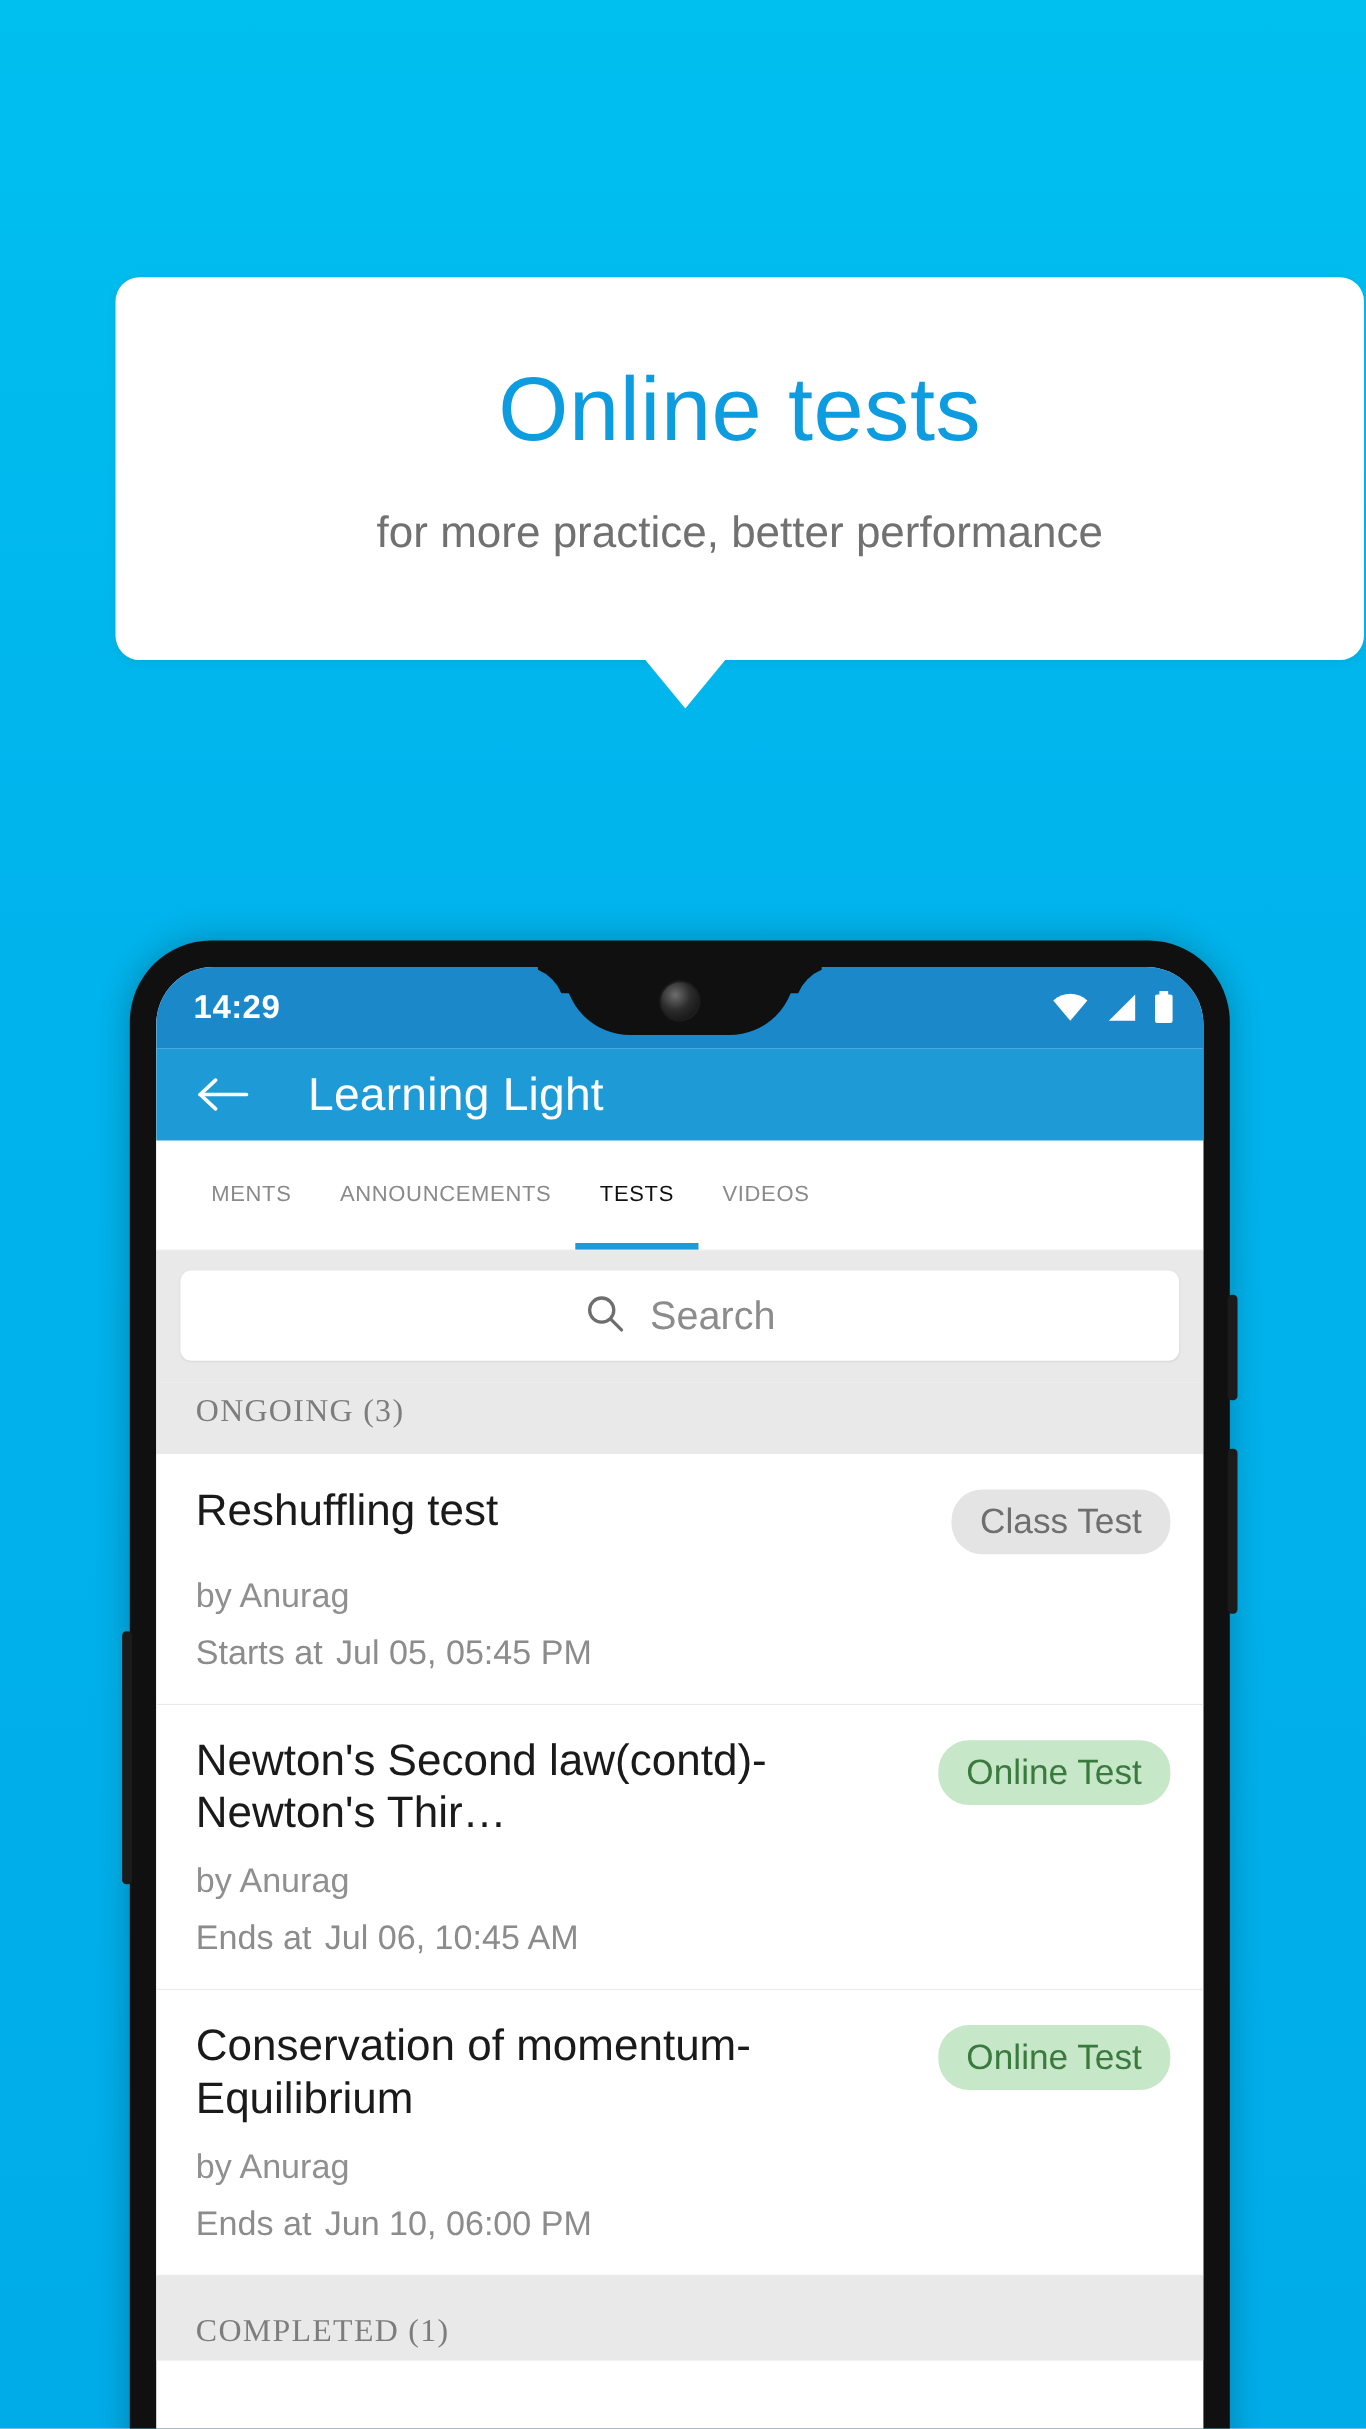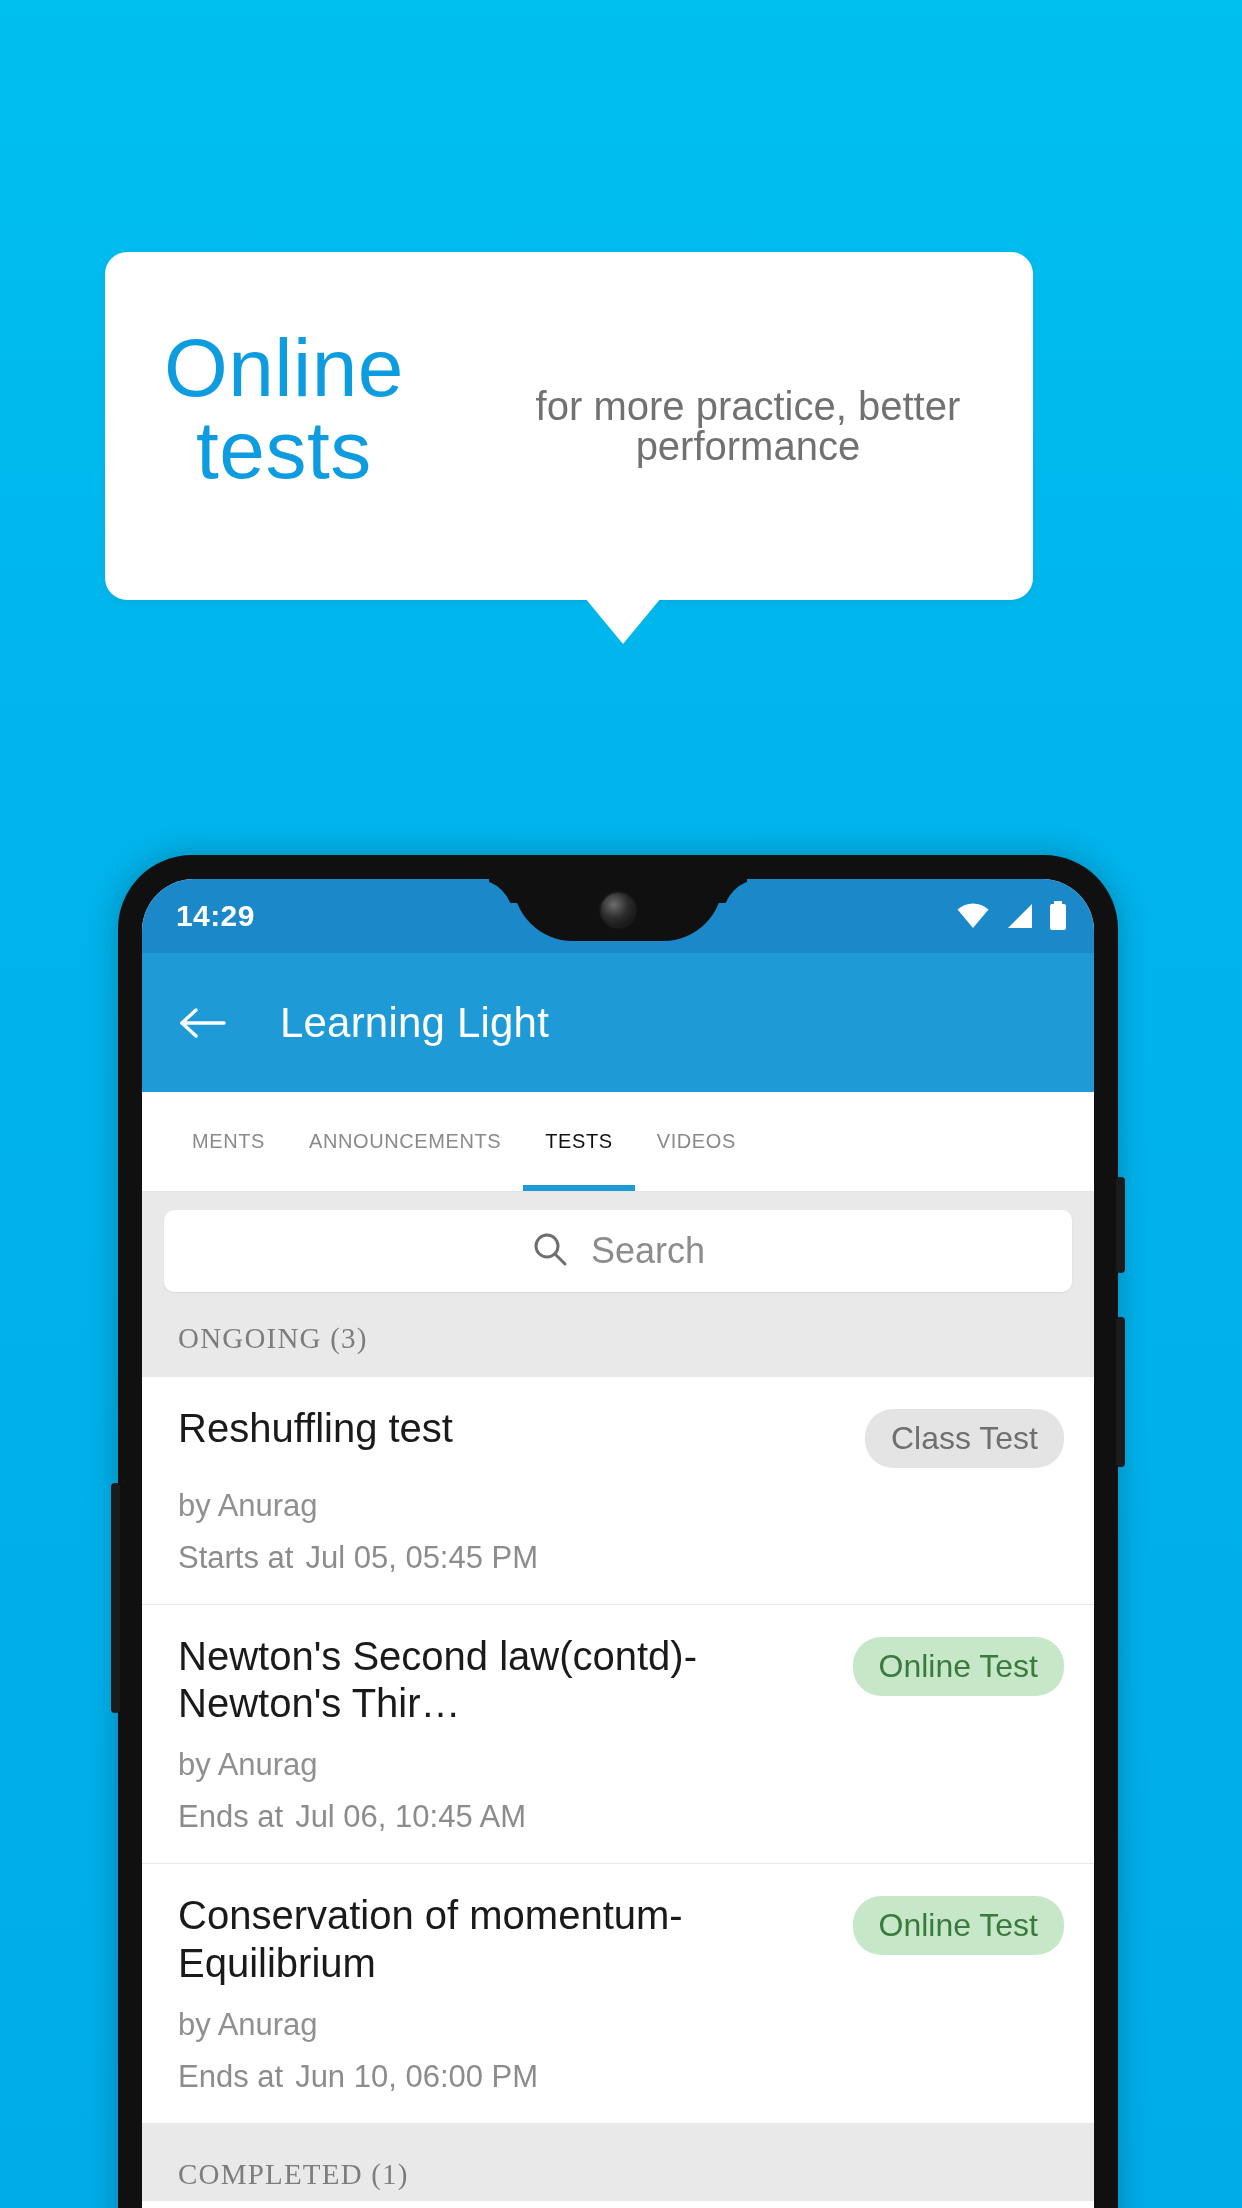--- a/index.html
+++ b/index.html
@@ -16,27 +16,27 @@
     height: 2208px;
     overflow: hidden;
     background: linear-gradient(180deg, #00c0f0 0%, #00b4ec 35%, #00ace8 100%);
   }
 
   
   .promo-card {
     position: absolute;
     left: 105px;
     top: 252px;
-    width: 928px;
+    width: 1135px;
     height: 348px;
     background: #ffffff;
     border-radius: 22px;
     box-shadow: 0 2px 10px rgba(0,0,0,0.06);
     display: flex;
-    flex-direction: row;
+    flex-direction: column;
     align-items: center;
     justify-content: center;
   }
   .promo-title {
     color: #0e9ce0;
     font-size: 82px;
     font-weight: 400;
     letter-spacing: 0.5px;
     line-height: 1;
     margin: 0 0 34px 0;
@@ -156,21 +156,21 @@
     width: 34px;
     height: 34px;
     border-radius: 50%;
     background: radial-gradient(circle at 38% 34%, #6d6d6d 0%, #2c2c2c 45%, #0a0a0a 100%);
     box-shadow: 0 0 3px rgba(255,255,255,0.22);
     z-index: 4;
   }
 
   
   .app-bar {
-    height: 139px;
+    height: 84px;
     background: #1e9bd7;
     display: flex;
     align-items: center;
     padding-left: 34px;
     box-sizing: border-box;
   }
   .back-arrow {
     width: 54px;
     height: 54px;
     display: flex;

